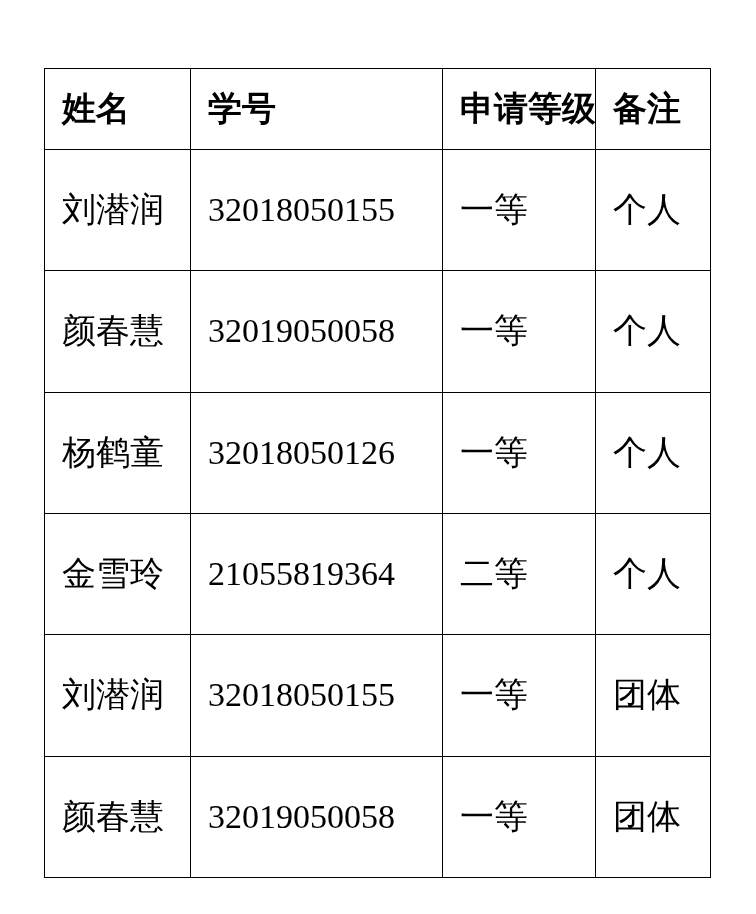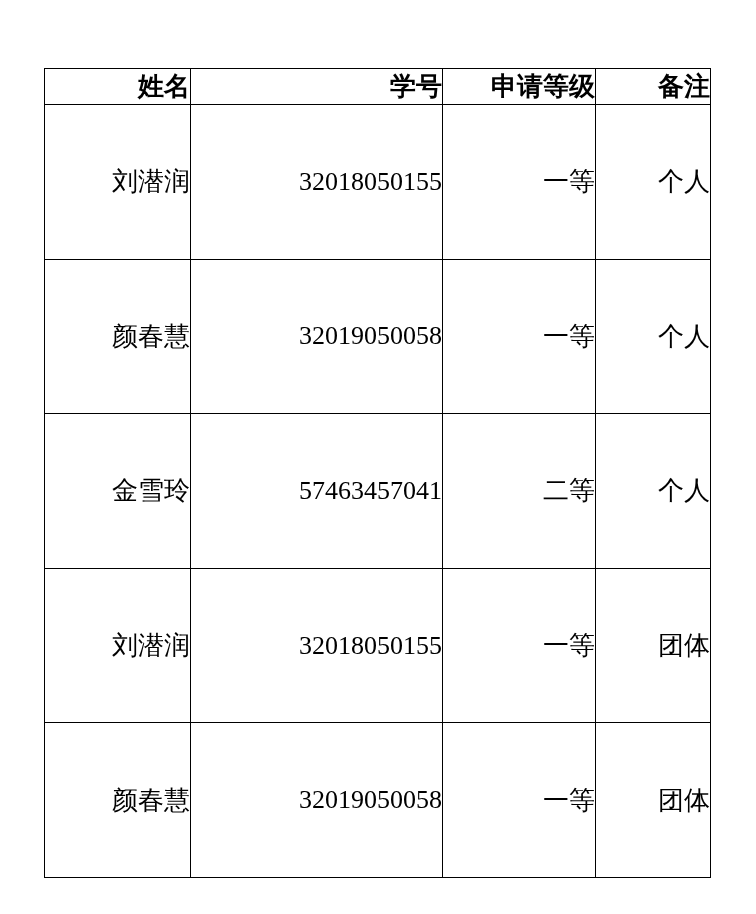--- a/index.html
+++ b/index.html
@@ -19,24 +19,24 @@
     left: 44px;
     top: 68px;
     width: 666px;
     height: 810px;
     border-collapse: collapse;
     table-layout: fixed;
   }
   .doc-table th,
   .doc-table td {
     border: 1.5px solid #000000;
-    text-align: right;
+    text-align: left;
     vertical-align: middle;
-    font-size: 26px;
-    padding: 0;
+    font-size: 34px;
+    padding: 17px;
     white-space: nowrap;
     overflow: hidden;
   }
   .doc-table th {
     font-weight: bold;
   }
   .doc-table td {
     font-weight: normal;
   }
   col.c-name  { width: 146px; }
@@ -69,22 +69,28 @@
         <td>一等</td>
         <td>个人</td>
       </tr>
       <tr>
         <td>颜春慧</td>
         <td>32019050058</td>
         <td>一等</td>
         <td>个人</td>
       </tr>
       <tr>
+        <td>杨鹤童</td>
+        <td>32018050126</td>
+        <td>一等</td>
+        <td>个人</td>
+      </tr>
+      <tr>
         <td>金雪玲</td>
-        <td>57463457041</td>
+        <td>21055819364</td>
         <td>二等</td>
         <td>个人</td>
       </tr>
       <tr>
         <td>刘潜润</td>
         <td>32018050155</td>
         <td>一等</td>
         <td>团体</td>
       </tr>
       <tr>

